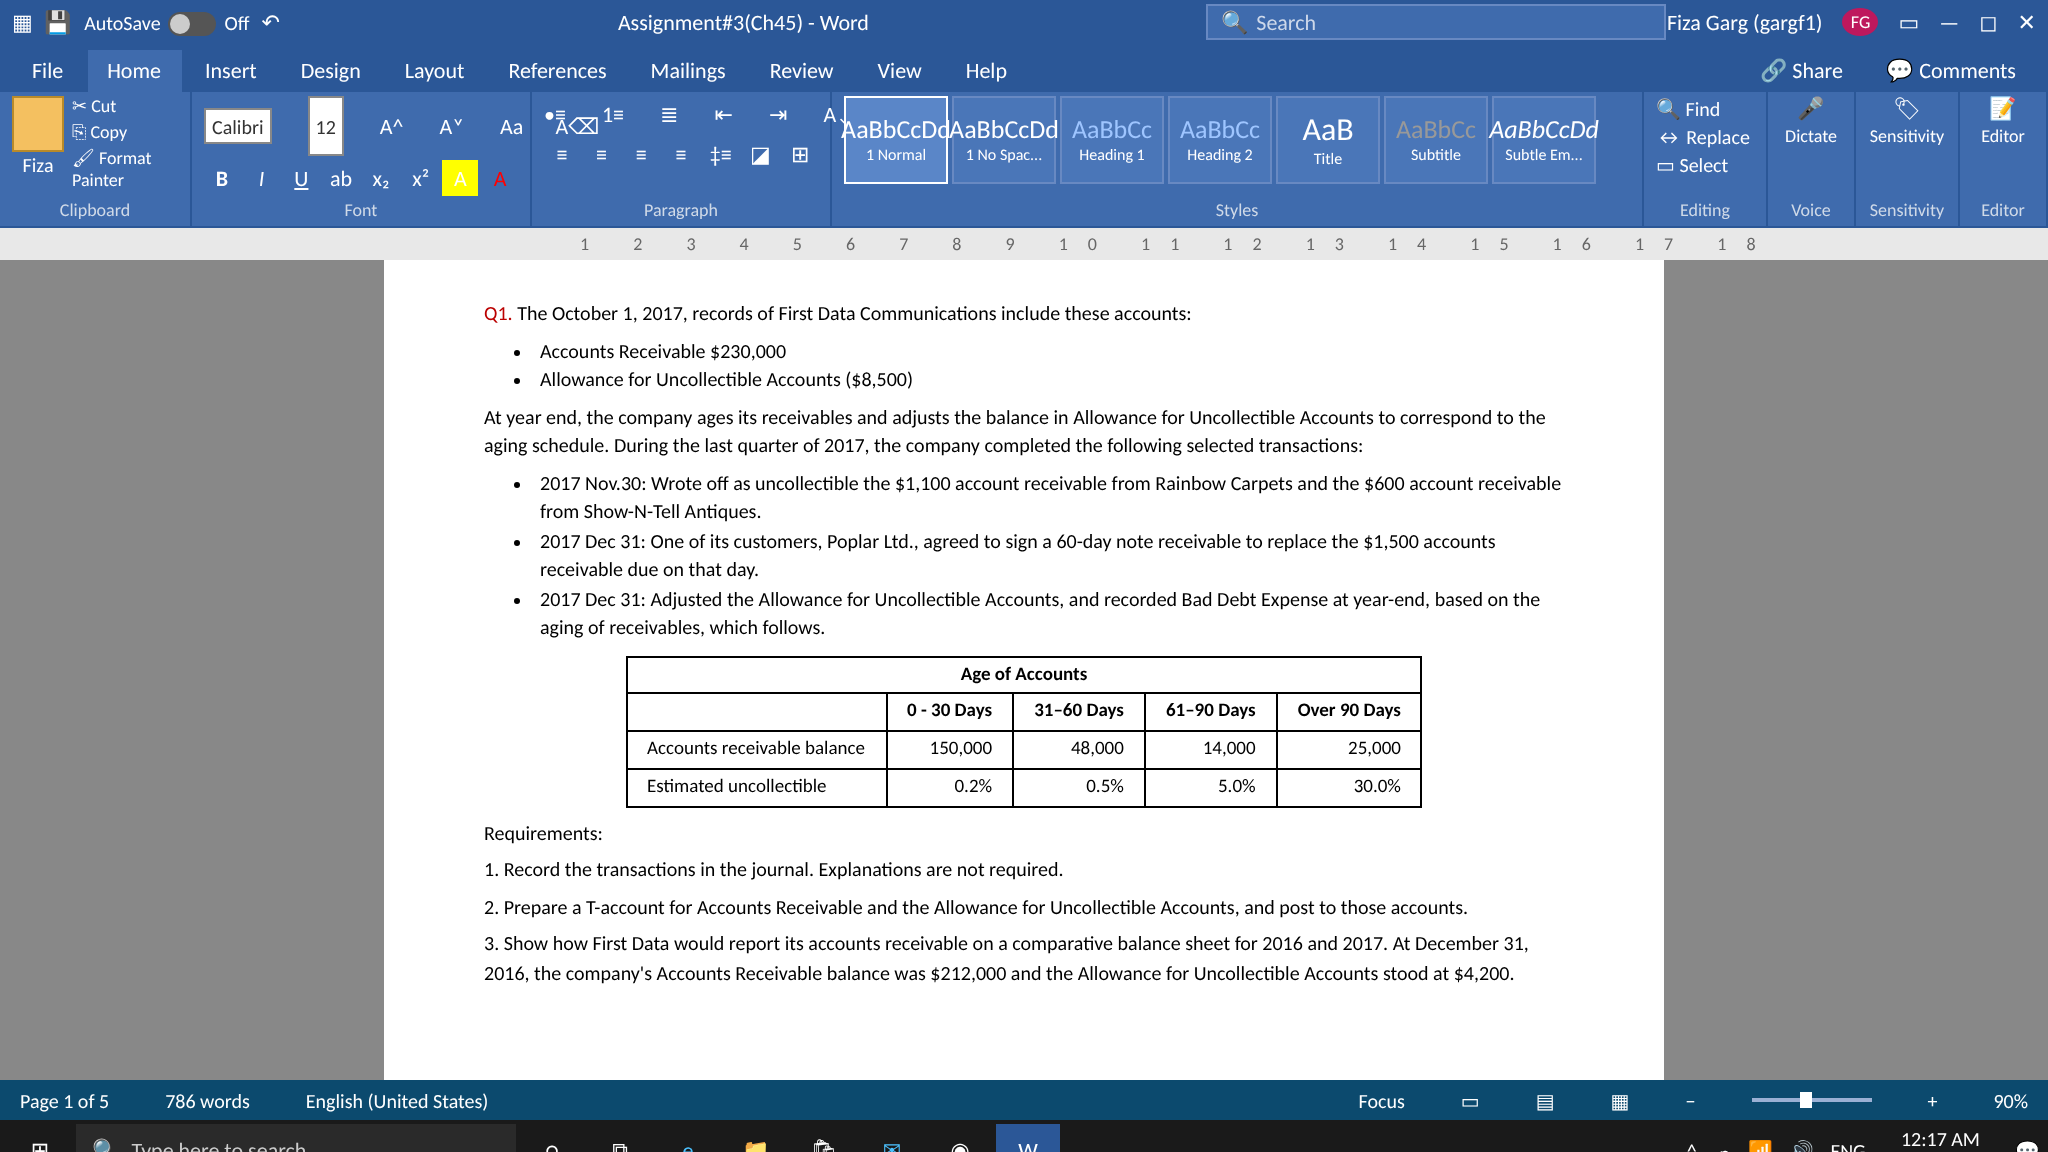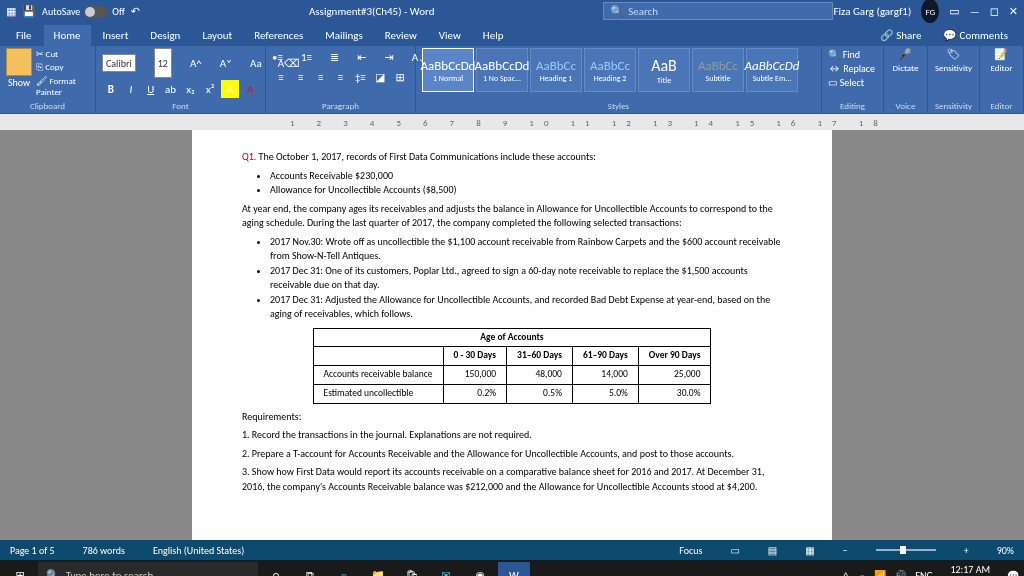--- a/index.html
+++ b/index.html
@@ -64,21 +64,21 @@
     </span>
     <span>↶</span>
   </div>
   <div class="center">Assignment#3(Ch45) - Word</div>
   <div class="search">
     <span>🔍</span>
     <span style="color:#cdd8ea">Search</span>
   </div>
   <div class="right">
     <span>Fiza Garg (gargf1)</span>
-    <span style="width:18px;height:24px;border-radius:50%;background:#0f172a;display:flex;align-items:center;justify-content:center;font-size:9px">FG</span>
+    <span style="width:18px;height:14px;border-radius:50%;background:#be185d;display:flex;align-items:center;justify-content:center;font-size:9px">FG</span>
     <span>▭</span>
     <span>—</span>
     <span>◻</span>
     <span>✕</span>
   </div>
 </div>
 
 <div class="tabs">
   <div class="tab">File</div>
   <div class="tab active">Home</div>
@@ -93,21 +93,21 @@
   <div class="spacer"></div>
   <div class="tab">🔗 <span>Share</span></div>
   <div class="tab">💬 <span>Comments</span></div>
 </div>
 
 <div class="ribbon">
   <div class="group" style="width:96px">
     <div style="display:flex;gap:4px">
       <div class="paste-btn">
         <div class="paste-icon"></div>
-        <div style="font-size:10px">Show</div>
+        <div style="font-size:10px">Fiza</div>
       </div>
       <div style="display:flex;flex-direction:column;font-size:9px;gap:2px">
         <span>✂ <span>Cut</span></span>
         <span>⎘ <span>Copy</span></span>
         <span>🖌 <span>Format Painter</span></span>
       </div>
     </div>
     <div class="group-label">Clipboard</div>
   </div>
   <div class="group" style="width:170px">

